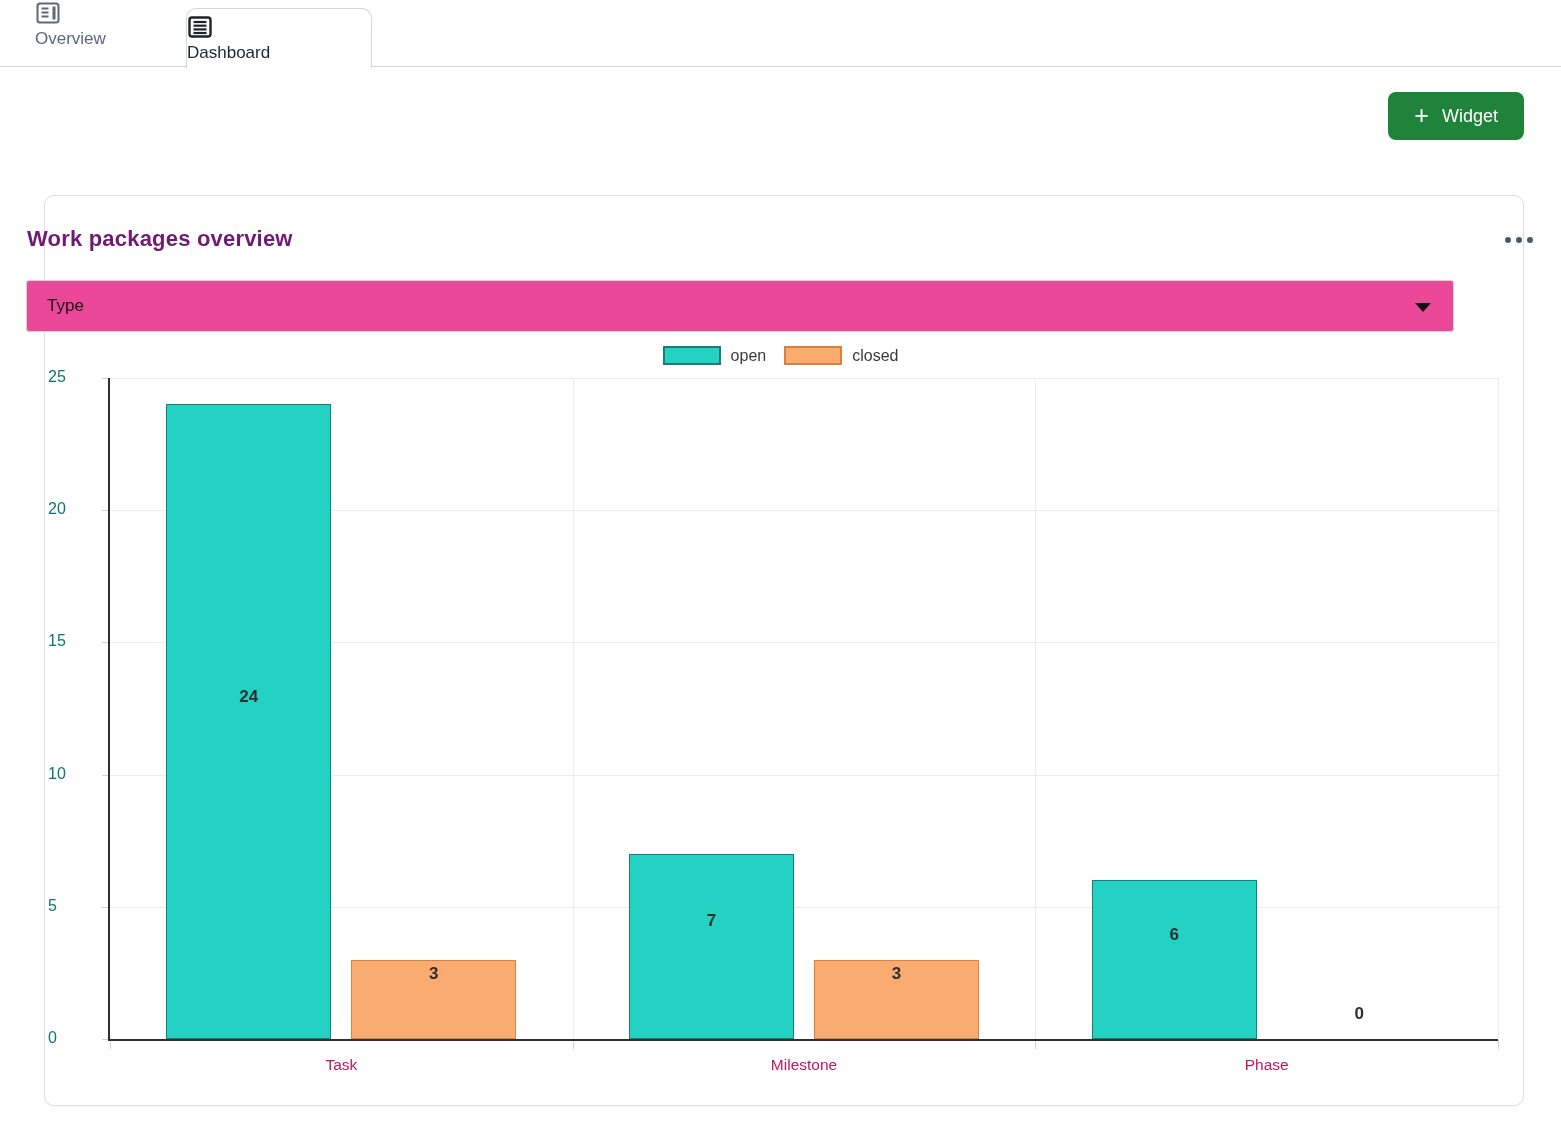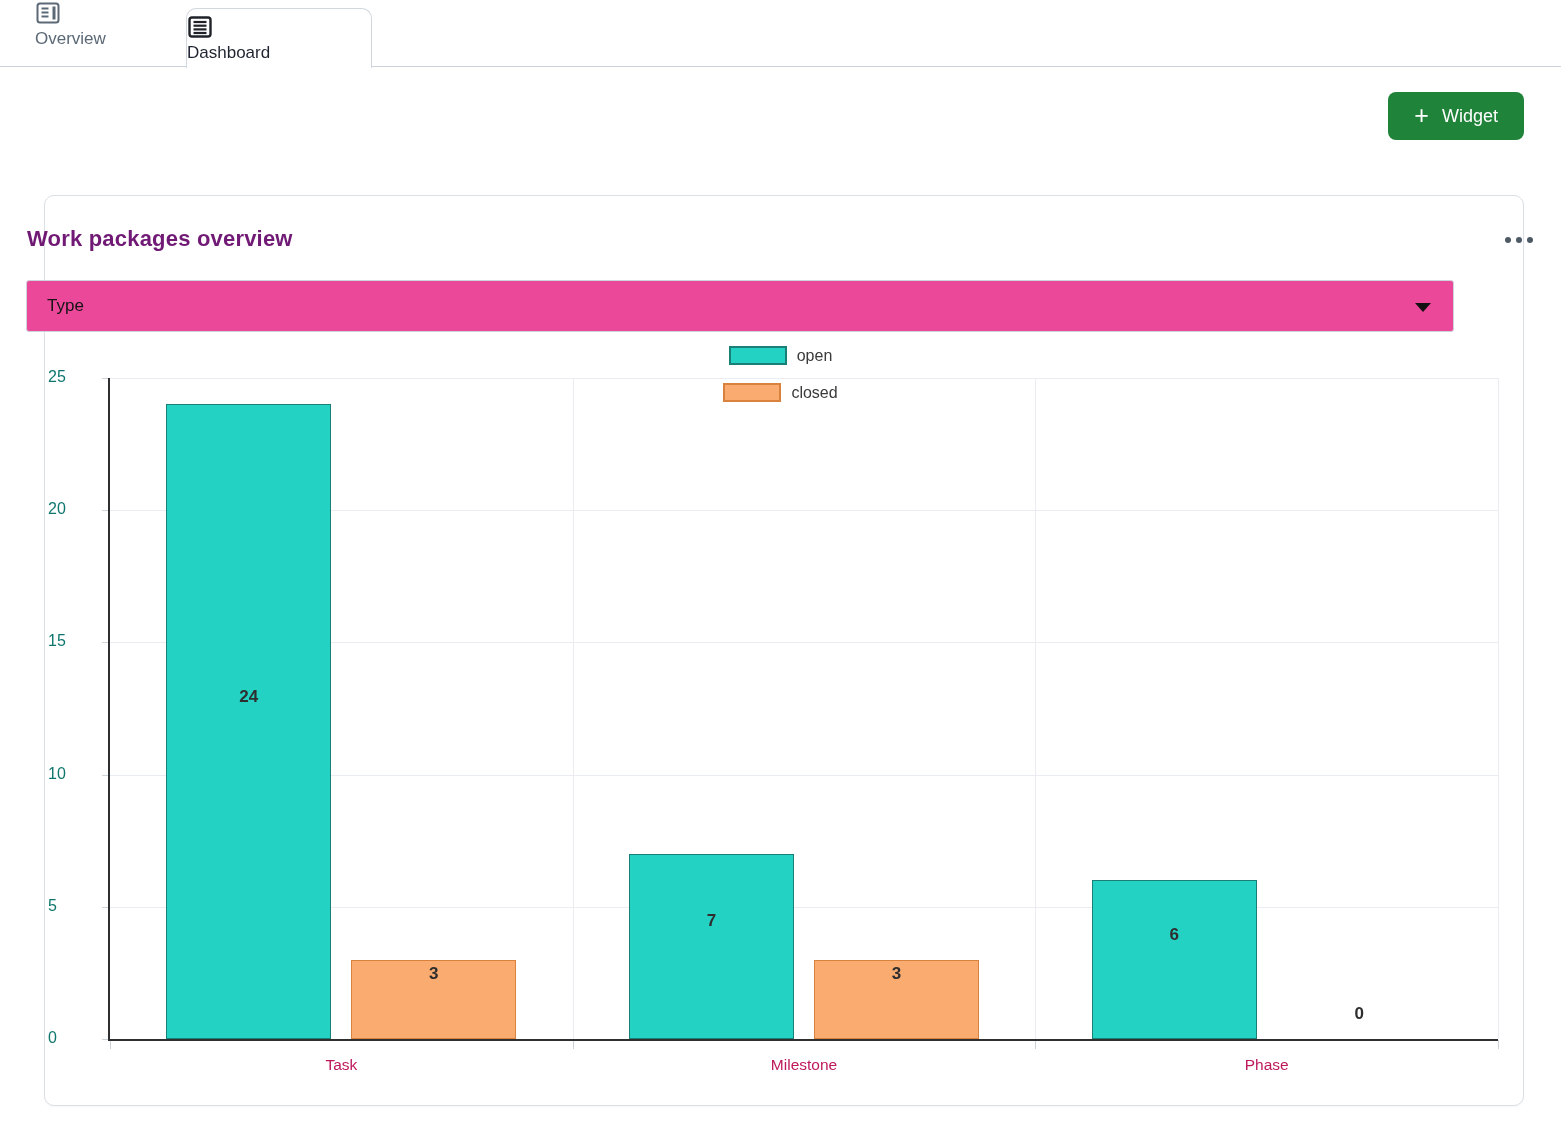--- a/index.html
+++ b/index.html
@@ -62,21 +62,21 @@
   .filter-select .caret {
     position: absolute; right: 22px; top: 22px;
     width: 0; height: 0;
     border-left: 8px solid transparent; border-right: 8px solid transparent;
     border-top: 9px solid #111;
   }
 
   
   .legend {
     position: absolute; left: 0; top: 346px; width: 1561px;
-    display: flex; justify-content: center; align-items: center; gap: 18px; flex-direction: column;
+    display: flex; justify-content: center; align-items: center; gap: 18px;
   }
   .legend-item { display: flex; align-items: center; gap: 10px; cursor: pointer; }
   .legend-swatch { width: 58px; height: 19px; border-style: solid; border-width: 2px; }
   .legend-label { font-size: 16px; color: #3a3a3a; }
 
   
   .chart { position: absolute; left: 0; top: 0; width: 1561px; height: 1123px; pointer-events: none; }
   .gridline-h { position: absolute; height: 1px; background: #e9edf1; }
   .gridline-v { position: absolute; width: 1px; background: #e9edf1; }
   .axis-y { position: absolute; width: 2px; background: #2f2f2f; }

